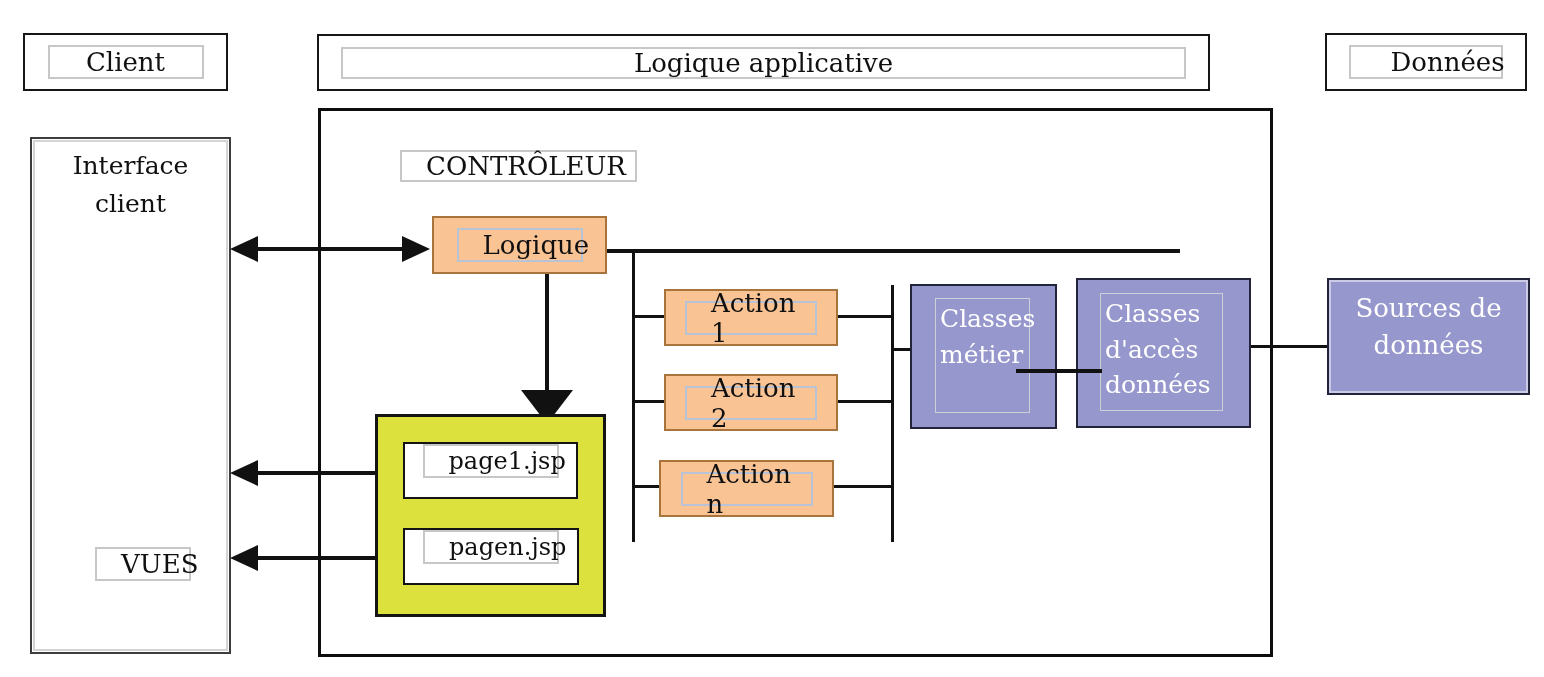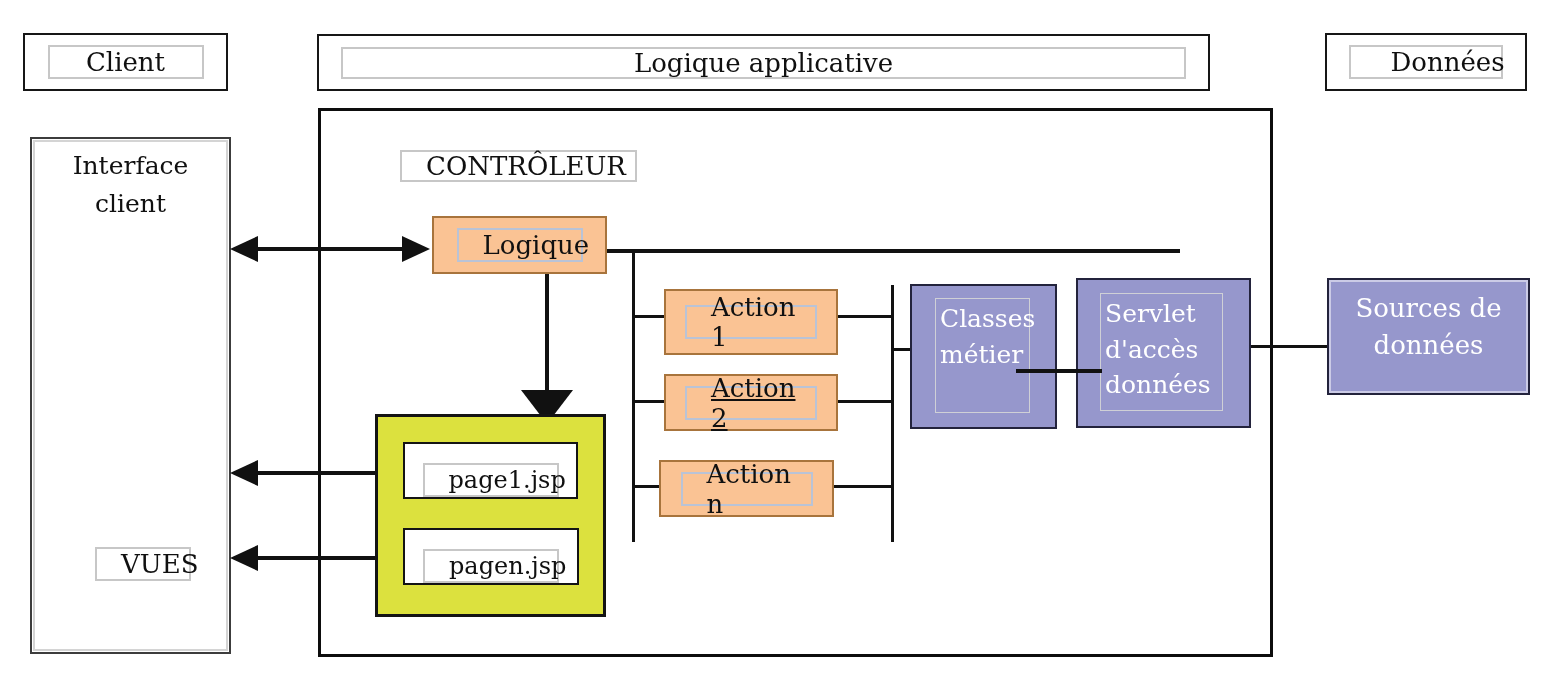--- a/index.html
+++ b/index.html
@@ -16,21 +16,21 @@
   .tag.center{justify-content:center;text-align:center;}
   .tag.left{justify-content:flex-start;padding-left:24px;text-align:left;}
   
   .panel{border:2px solid #3c3c3c;background:#fff;box-shadow:inset 0 0 0 1px #fff,inset 0 0 0 3px #d4d4d4;}
   .panel-title{position:absolute;left:0;right:0;top:8px;text-align:center;font-size:25px;line-height:1.5;}
   
   .container{border:3px solid #0d0d0d;background:transparent;}
   
   .orange{background:#fac394;border:2px solid #a8743c;display:flex;align-items:center;justify-content:center;}
   .orange .tag{border:2px solid #b9c3d6;font-size:26px;height:34px;}
-  .whitebox{background:#ffffff;border:2px solid #141414;display:flex;align-items:flex-end;justify-content:center;}
+  .whitebox{background:#ffffff;border:2px solid #141414;display:flex;align-items:flex-start;justify-content:center;}
   .whitebox .tag{border:2px solid #c7c7c7;font-size:24px;height:34px;}
   .yellow{background:#dce13e;border:3px solid #141414;}
   .purple{background:#9697cc;border:2px solid #23233c;color:#ffffff;}
   .purple .inner-line{position:absolute;border:1px solid rgba(238,238,220,0.65);}
   .purple .plabel{position:absolute;color:#fff;font-size:25px;line-height:1.42;}
   .purple.lightframe{box-shadow:inset 0 0 0 2px rgba(255,255,255,0.5);}
   
   .line{position:absolute;background:#111;z-index:1;}
   .line.over{z-index:3;}
   .ah{position:absolute;width:0;height:0;z-index:2;}
@@ -84,43 +84,43 @@
 
   <div class="line" style="left:254px;top:471px;width:121px;height:4px;"></div>
   <div class="ah ah-left" style="left:230px;top:460px;"></div>
   <div class="line" style="left:254px;top:556px;width:121px;height:4px;"></div>
   <div class="ah ah-left" style="left:230px;top:545px;"></div>
 
   <div class="abs orange z2" style="left:432px;top:216px;width:175px;height:58px;">
     <div class="tag left" style="width:126px;">Logique</div>
   </div>
 
-  <div class="abs orange z2" style="left:664px;top:289px;width:174px;height:66px;">
+  <div class="abs orange z2" style="left:664px;top:289px;width:174px;height:57px;">
     <div class="tag left" style="width:132px;">Action 1</div>
   </div>
   <div class="abs orange z2" style="left:664px;top:374px;width:174px;height:57px;">
-    <div class="tag left" style="width:132px;text-decoration:underline;">Action 2</div>
+    <div class="tag left" style="width:132px;">Action 2</div>
   </div>
   <div class="abs orange z2" style="left:659px;top:460px;width:175px;height:57px;">
     <div class="tag left" style="width:132px;">Action n</div>
   </div>
 
   <div class="abs yellow z2" style="left:375px;top:414px;width:231px;height:203px;"></div>
   <div class="abs whitebox" style="left:403px;top:442px;width:175px;height:57px;z-index:3;">
     <div class="tag left" style="width:136px;">page1.jsp</div>
   </div>
   <div class="abs purple z2" style="left:910px;top:284px;width:147px;height:145px;">
     <div class="inner-line" style="left:23px;top:12px;right:25px;bottom:14px;"></div>
     <div class="plabel" style="left:28px;top:15px;width:105px;">Classes métier</div>
   </div>
 
   <div class="abs whitebox" style="left:403px;top:528px;width:176px;height:57px;z-index:3;">
     <div class="tag left" style="width:136px;">pagen.jsp</div>
   </div>
   <div class="abs purple z2" style="left:1076px;top:278px;width:175px;height:150px;">
     <div class="inner-line" style="left:22px;top:13px;right:26px;bottom:15px;"></div>
-    <div class="plabel" style="left:27px;top:16px;width:120px;">Servlet d'accès données</div>
+    <div class="plabel" style="left:27px;top:16px;width:120px;">Classes d'accès données</div>
   </div>
   <div class="abs purple lightframe z2" style="left:1327px;top:278px;width:203px;height:117px;">
     <div class="plabel" style="left:0;top:10px;width:100%;text-align:center;font-size:26px;">Sources de données</div>
   </div>
 
 </div>
 
 </body></html>

